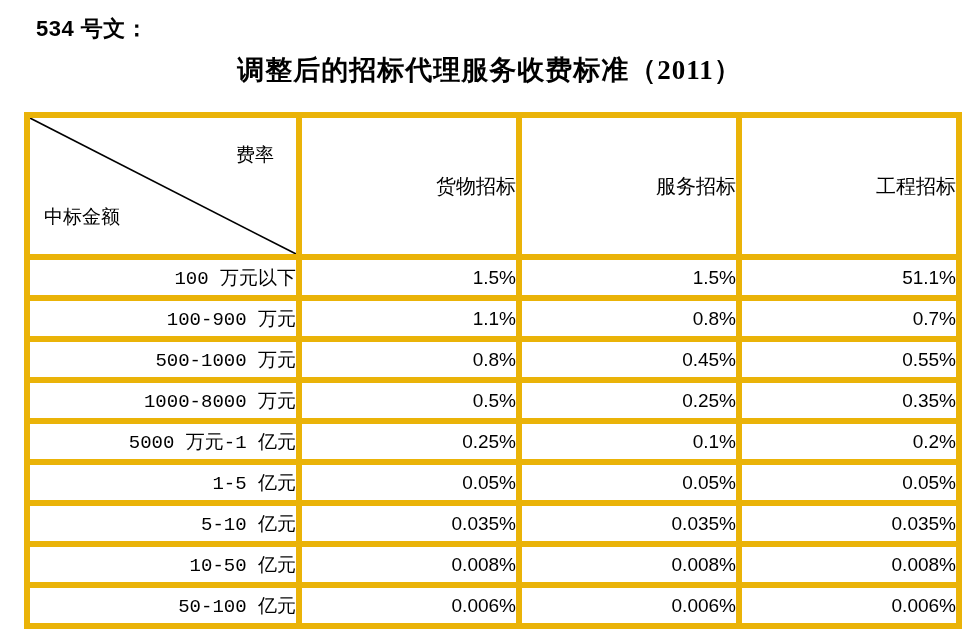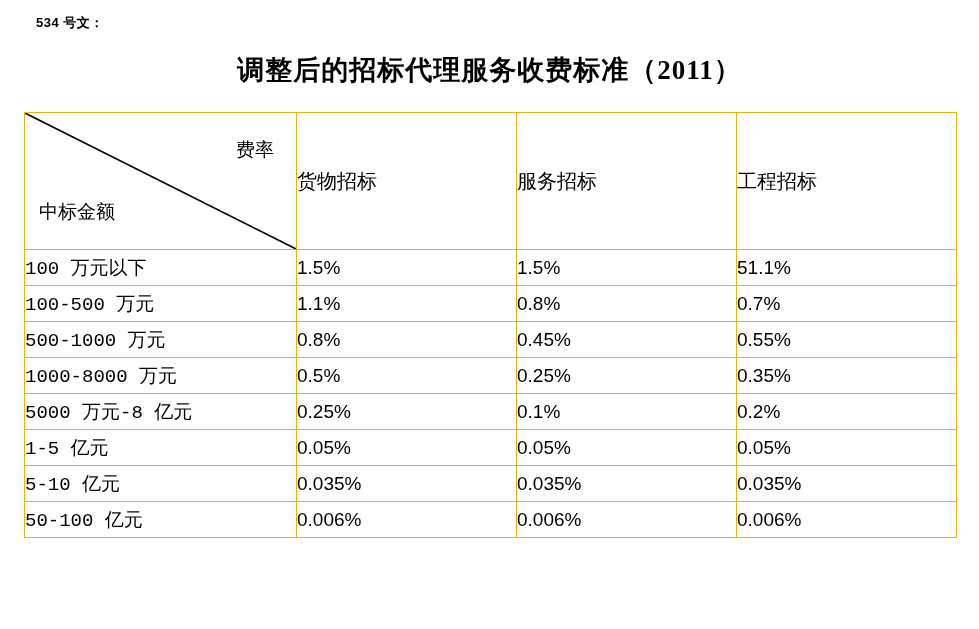--- a/index.html
+++ b/index.html
@@ -18,21 +18,21 @@
     position: relative;
     width: 979px;
     height: 629px;
     box-sizing: border-box;
   }
   .doc-ref {
     position: absolute;
     left: 36px;
     top: 14px;
     font-family: "Liberation Sans", sans-serif;
-    font-size: 13px;
+    font-size: 22px;
     font-weight: bold;
     letter-spacing: 0.5px;
   }
   .doc-title {
     position: absolute;
     left: 0;
     top: 52px;
     width: 979px;
     text-align: center;
     font-family: "Liberation Serif", serif;
@@ -45,23 +45,23 @@
     left: 24px;
     top: 112px;
     width: 932px;
   }
   table.fee {
     border-collapse: collapse;
     width: 932px;
     table-layout: fixed;
   }
   table.fee td, table.fee th {
-    border: 1px solid #eab308;
+    border: 6px solid #eab308;
     padding: 0;
-    text-align: left;
+    text-align: right;
     vertical-align: middle;
     font-weight: normal;
   }
   col.c0 { width: 272px; }
   col.c1 { width: 220px; }
   col.c2 { width: 220px; }
   col.c3 { width: 220px; }
 
   .corner {
     position: relative;
@@ -138,56 +138,62 @@
         </tr>
       </thead>
       <tbody>
         <tr>
           <td class="row-label">100 万元以下</td>
           <td class="row-val">1.5%</td>
           <td class="row-val">1.5%</td>
           <td class="row-val">51.1%</td>
         </tr>
         <tr>
-          <td class="row-label">100-500 万元</td>
+          <td class="row-label">100-900 万元</td>
           <td class="row-val">1.1%</td>
           <td class="row-val">0.8%</td>
           <td class="row-val">0.7%</td>
         </tr>
         <tr>
           <td class="row-label">500-1000 万元</td>
           <td class="row-val">0.8%</td>
           <td class="row-val">0.45%</td>
           <td class="row-val">0.55%</td>
         </tr>
         <tr>
           <td class="row-label">1000-8000 万元</td>
           <td class="row-val">0.5%</td>
           <td class="row-val">0.25%</td>
           <td class="row-val">0.35%</td>
         </tr>
         <tr>
-          <td class="row-label">5000 万元-8 亿元</td>
+          <td class="row-label">5000 万元-1 亿元</td>
           <td class="row-val">0.25%</td>
           <td class="row-val">0.1%</td>
           <td class="row-val">0.2%</td>
         </tr>
         <tr>
           <td class="row-label">1-5 亿元</td>
           <td class="row-val">0.05%</td>
           <td class="row-val">0.05%</td>
           <td class="row-val">0.05%</td>
         </tr>
         <tr>
           <td class="row-label">5-10 亿元</td>
           <td class="row-val">0.035%</td>
           <td class="row-val">0.035%</td>
           <td class="row-val">0.035%</td>
         </tr>
         <tr>
+          <td class="row-label">10-50 亿元</td>
+          <td class="row-val">0.008%</td>
+          <td class="row-val">0.008%</td>
+          <td class="row-val">0.008%</td>
+        </tr>
+        <tr>
           <td class="row-label">50-100 亿元</td>
           <td class="row-val">0.006%</td>
           <td class="row-val">0.006%</td>
           <td class="row-val">0.006%</td>
         </tr>
       </tbody>
     </table>
   </div>
 
 </div>

